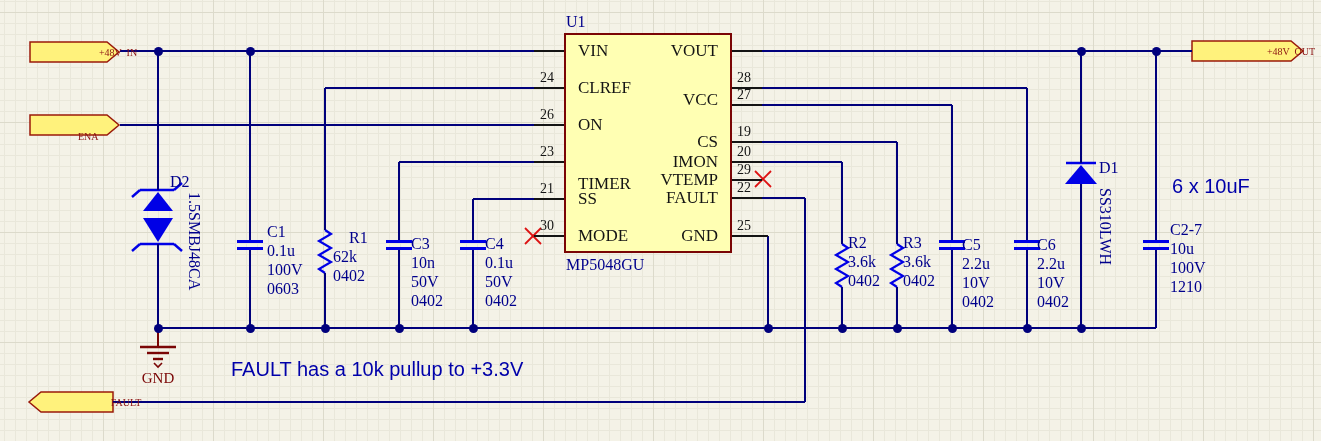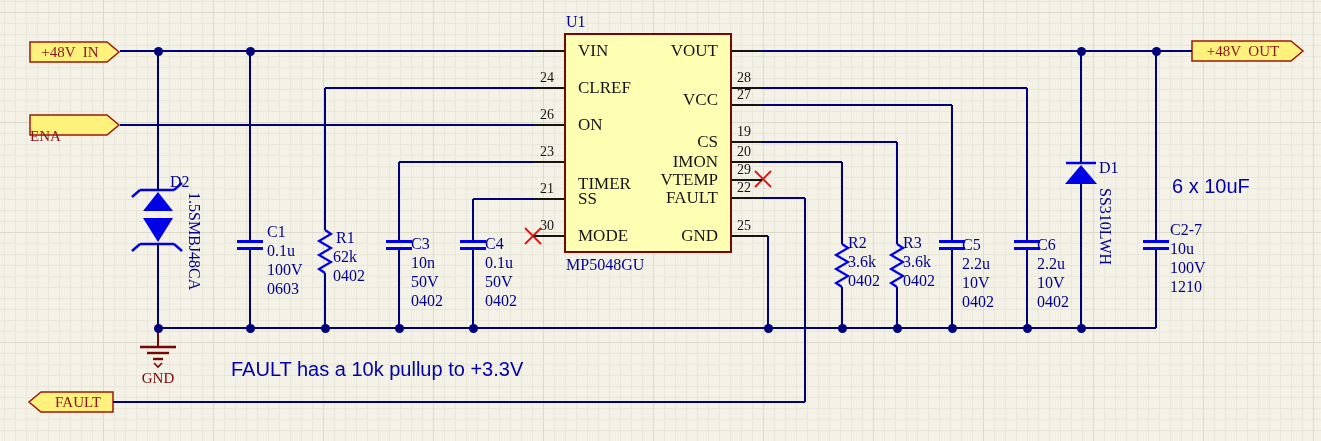--- a/index.html
+++ b/index.html
@@ -15,21 +15,21 @@
     background-position:103px 12px,103px 12px,4px 1px,4px 1px;
     font-family:"Liberation Serif","DejaVu Serif",serif;
   }
   .w{position:absolute;background:var(--wire,#00007C);}
   .stub{position:absolute;background:var(--pintext,#141414);}
   .dot{position:absolute;width:9px;height:9px;border-radius:50%;background:var(--wire,#00007C);}
   .plate{position:absolute;height:3px;width:26px;background:var(--symbol,#0000E6);}
   .t{position:absolute;white-space:pre;font-size:16px;line-height:19px;color:var(--desig,#00008C);}
   .pin-name{font-size:17px;line-height:20px;color:var(--pintext,#141414);}
   .pin-num{font-size:14px;line-height:16px;color:var(--pintext,#141414);}
-  .port-label{font-size:15px;line-height:17px;color:var(--porttext,#8B1212);}
+  .port-label{font-size:10px;line-height:17px;color:var(--porttext,#8B1212);padding-left:48px;}
   .note{font-family:"Liberation Sans","DejaVu Sans",sans-serif;font-size:20px;line-height:22px;color:var(--note,#0000AA);}
   .gnd-label{font-size:15px;color:var(--gnd,#7A0505);text-align:center;}
   .vert{writing-mode:vertical-rl;}
   #symlayer{position:absolute;left:0;top:0;}
   #ic-body{position:absolute;left:564px;top:33px;width:168px;height:220px;box-sizing:border-box;
     background:var(--icfill,#FFFFB3);border:2px solid var(--icborder,#7A0505);}
 </style>
 </head>
 <body>
 
@@ -189,21 +189,21 @@
     <div class="t " style="left: 1037px; top: 235px;">C6</div>
     <div class="t " style="left: 1037px; top: 254px;">2.2u</div>
     <div class="t " style="left: 1037px; top: 273px;">10V</div>
     <div class="t " style="left: 1037px; top: 292px;">0402</div>
     <div class="plate" style="left: 1143px; top: 240px;"></div>
     <div class="plate" style="left: 1143px; top: 247px;"></div>
     <div class="t " style="left: 1170px; top: 220px;">C2-7</div>
     <div class="t " style="left: 1170px; top: 239px;">10u</div>
     <div class="t " style="left: 1170px; top: 258px;">100V</div>
     <div class="t " style="left: 1170px; top: 277px;">1210</div>
-    <div class="t " style="left: 336px; top: 228px; font-family: Liberation Serif, serif;">R1</div>
+    <div class="t " style="left: 349px; top: 228px; font-family: Liberation Serif, serif;">R1</div>
     <div class="t " style="left: 333px; top: 247px;">62k</div>
     <div class="t " style="left: 333px; top: 266px;">0402</div>
     <div class="t " style="left: 848px; top: 233px;">R2</div>
     <div class="t " style="left: 848px; top: 252px;">3.6k</div>
     <div class="t " style="left: 848px; top: 271px;">0402</div>
     <div class="t " style="left: 903px; top: 233px;">R3</div>
     <div class="t " style="left: 903px; top: 252px;">3.6k</div>
     <div class="t " style="left: 903px; top: 271px;">0402</div>
     <div class="t " style="left: 170px; top: 172px;">D2</div>
     <div class="t vert" style="left: 185px; top: 192px;">1.5SMBJ48CA</div>

